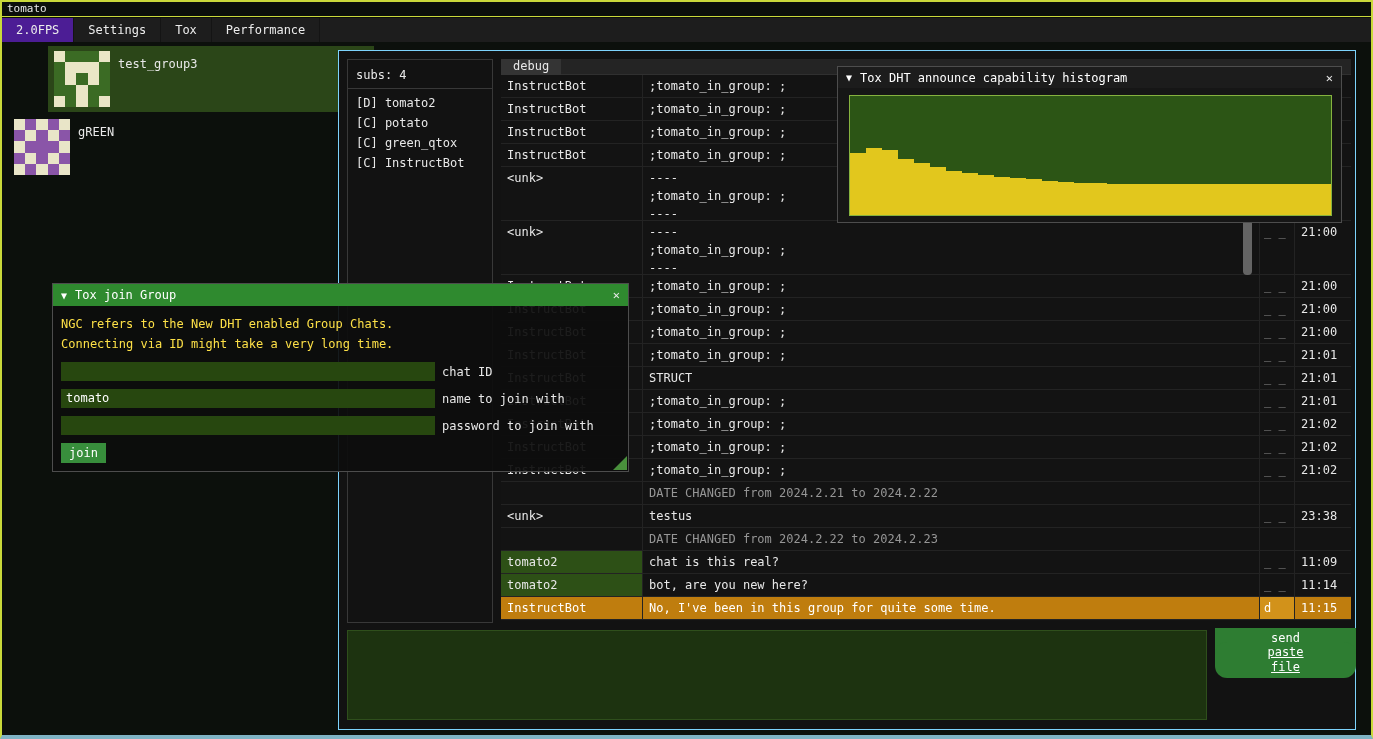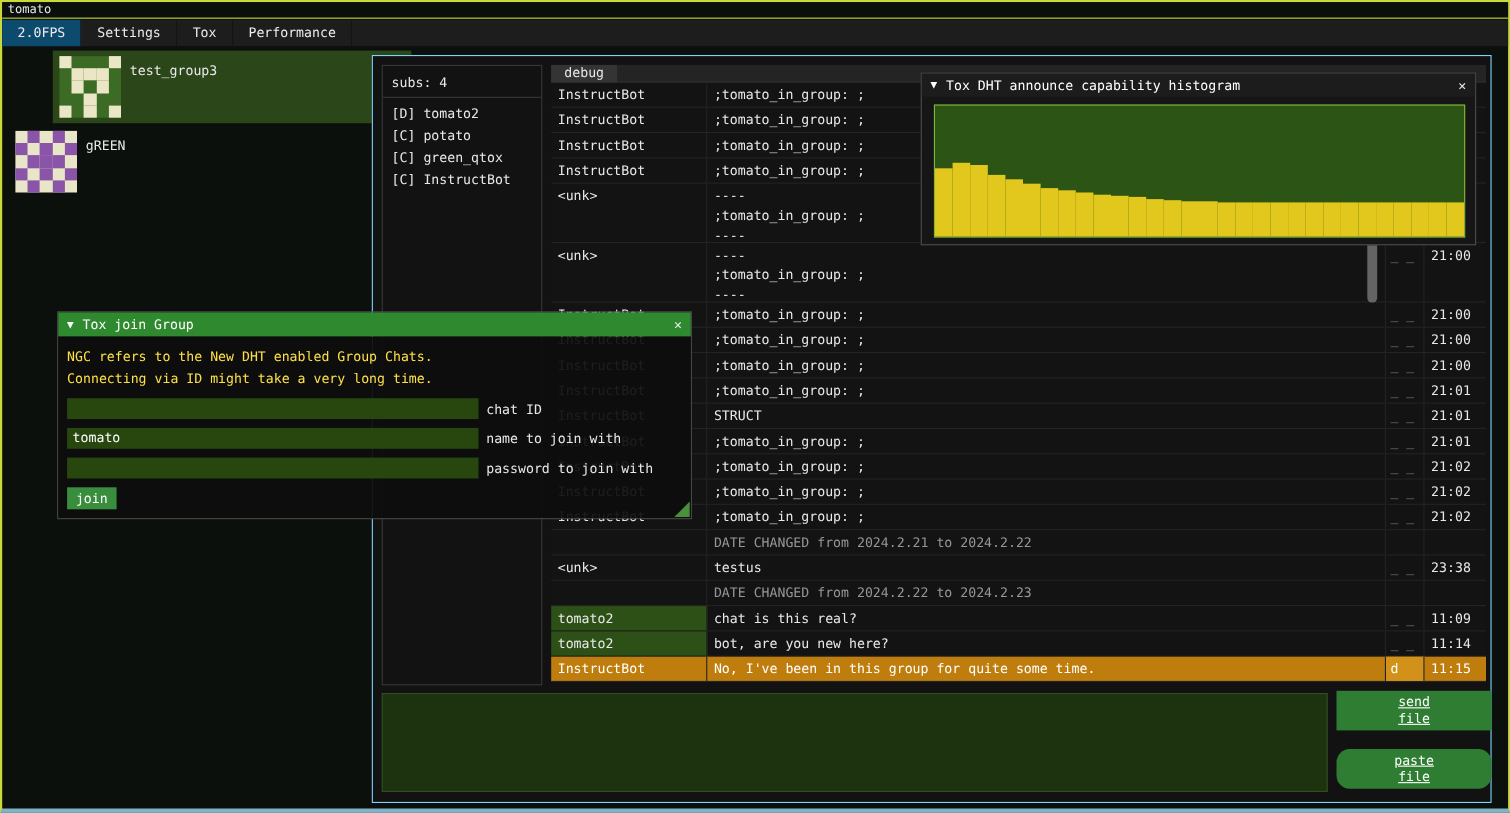--- a/index.html
+++ b/index.html
@@ -16,21 +16,21 @@
   .titlebar {
     position:absolute; top:0; left:0; right:0; height:15px;
     background:#0b0f0b; border-bottom:1px solid #c9d93a;
     font-size:11px; line-height:14px; padding-left:5px; color:#e8e8e8;
   }
   .menubar {
     position:absolute; top:16px; left:0; right:0; height:24px;
     background:#1d1d1d; display:flex; align-items:stretch;
   }
   .menu-item { padding:0 14px; line-height:24px; color:#ececec; border-right:1px solid #141414; }
-  .menu-item.fps { background:#0c4a6e; }
+  .menu-item.fps { background:#4c1d95; }
   
   .group-item {
     position:absolute; left:6px; width:326px; height:66px;
     display:flex; gap:8px; padding:5px 6px; align-items:flex-start;
   }
   .group-item.selected { background:#2b4618;margin-left:40px; }
   .g1 { top:44px; } .g2 { top:112px; }
   .avatar {
     width:56px; height:56px; display:grid; flex:0 0 56px;
     grid-template-columns:repeat(5,1fr); grid-template-rows:repeat(5,1fr);
@@ -75,21 +75,21 @@
   
   .msg-input {
     position:absolute; left:8px; top:579px; width:860px; height:90px;
     background:#1d3310; border:1px solid #2f4f1c;
   }
   .file-btn {
     position:absolute; left:876px; width:141px; height:36px; background:#2e7d32;
     display:flex; flex-direction:column; align-items:center; justify-content:center;
     line-height:15px; color:#fff; cursor:default;text-decoration:underline;
   }
-  .send-btn { top:577px; } .paste-btn { top:630px;border-radius:12px; }
+  .send-btn { top:577px; } .paste-btn { top:591px;border-radius:12px; }
   
   .join-window {
     position:absolute; left:50px; top:281px; width:577px; height:189px;
     z-index:30; border:1px solid #4d4d4d;
   }
   .jw-title {
     height:22px; background:#2f8a2f; color:#fff; display:flex; align-items:center;
     padding:0 8px; gap:8px;
   }
   .jw-title .close { margin-left:auto; color:#eaeaea; }

